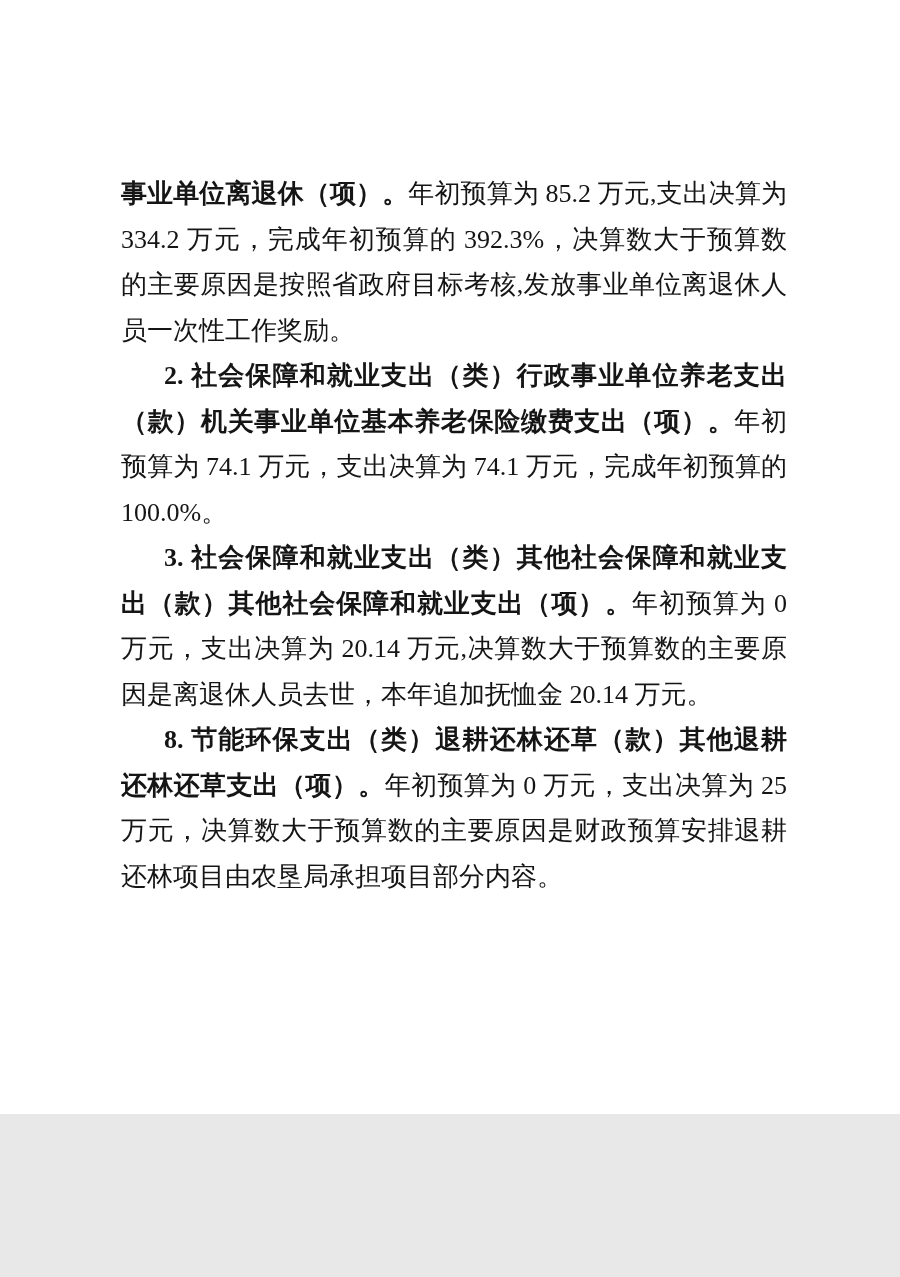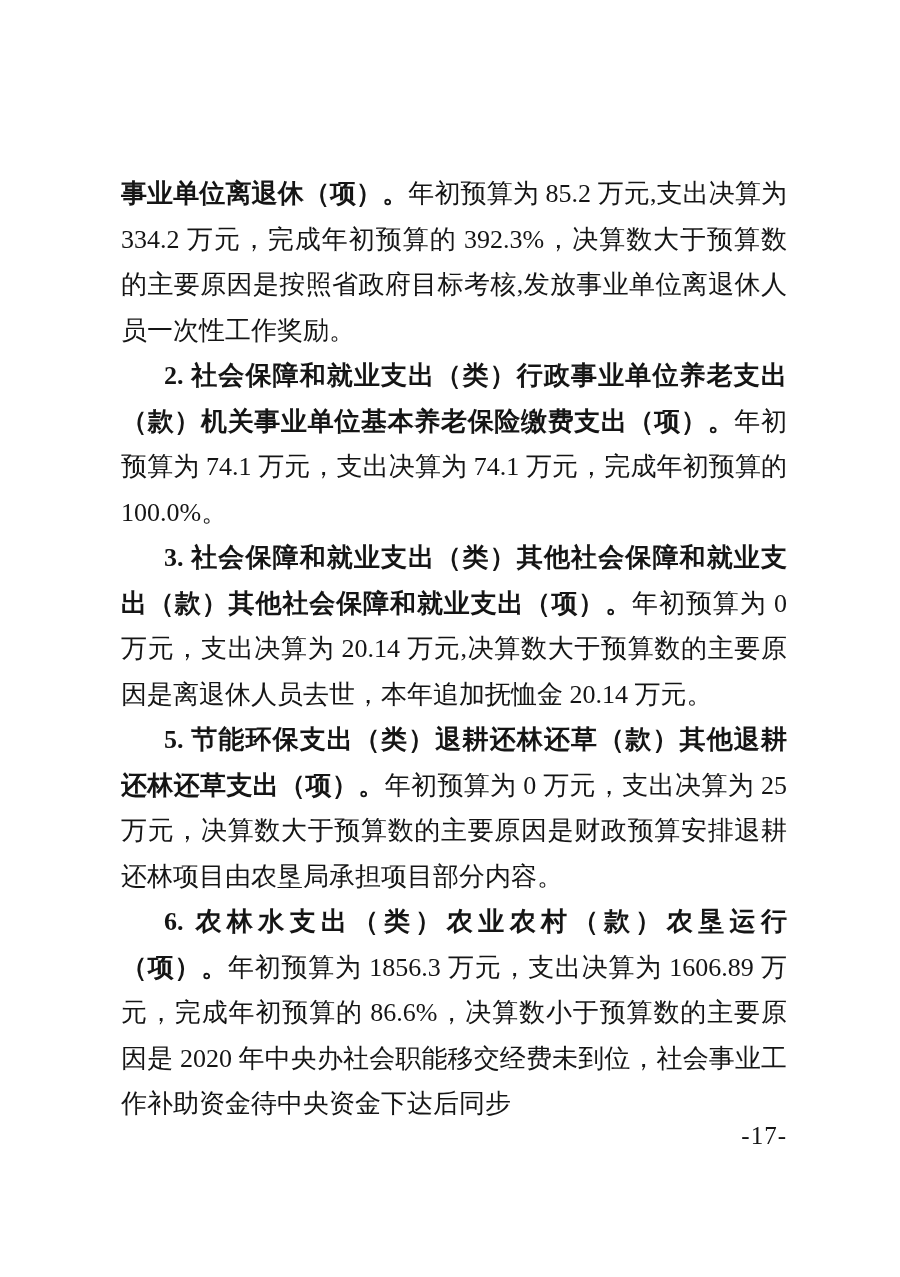--- a/index.html
+++ b/index.html
@@ -3,21 +3,21 @@
 <meta charset="utf-8">
 <style>
   html, body {
     margin: 0;
     padding: 0;
     background: #e8e8e8;
   }
   .sheet {
     position: relative;
     width: 900px;
-    height: 1277px;
+    height: 1114px;
     background: #ffffff;
     overflow: hidden;
     font-family: "Liberation Serif", "DejaVu Serif", serif;
     color: #151515;
   }
   .content {
     position: absolute;
     left: 121px;
     top: 171px;
     width: 666px;
@@ -57,20 +57,19 @@
 <div class="sheet">
   <div class="content">
 
     <p class="para no-indent"><span class="para-heading">事业单位离退休（项）。</span><span class="para-body">年初预算为 85.2 万元,支出决算为 334.2 万元，完成年初预算的 392.3%，决算数大于预算数的主要原因是按照省政府目标考核,发放事业单位离退休人员一次性工作奖励。</span></p>
 
     <p class="para"><span class="para-heading">2. 社会保障和就业支出（类）行政事业单位养老支出（款）机关事业单位基本养老保险缴费支出（项）。</span><span class="para-body">年初预算为 74.1 万元，支出决算为 74.1 万元，完成年初预算的 100.0%。</span></p>
 
     <p class="para"><span class="para-heading">3. 社会保障和就业支出（类）其他社会保障和就业支出（款）其他社会保障和就业支出（项）。</span><span class="para-body">年初预算为 0 万元，支出决算为 20.14 万元,决算数大于预算数的主要原因是离退休人员去世，本年追加抚恤金 20.14 万元。</span></p>
 
 
-    <p class="para"><span class="para-heading">5. 节能环保支出（类）退耕还林还草（款）其他退耕还林还草支出（项）。</span><span class="para-body">年初预算为 0 万元，支出决算为 25 万元，决算数大于预算数的主要原因是财政预算安排退耕还林项目由农垦局承担项目部分内容。</span></p>
+    <p class="para"><span class="para-heading">8. 节能环保支出（类）退耕还林还草（款）其他退耕还林还草支出（项）。</span><span class="para-body">年初预算为 0 万元，支出决算为 25 万元，决算数大于预算数的主要原因是财政预算安排退耕还林项目由农垦局承担项目部分内容。</span></p>
 
-    <p class="para"><span class="para-heading">6. 农林水支出（类）农业农村（款）农垦运行（项）。</span><span class="para-body">年初预算为 1856.3 万元，支出决算为 1606.89 万元，完成年初预算的 86.6%，决算数小于预算数的主要原因是 2020 年中央办社会职能移交经费未到位，社会事业工作补助资金待中央资金下达后同步</span></p>
 
   </div>
 
   <div class="page-number">-17-</div>
 </div>
 
 </body></html>

